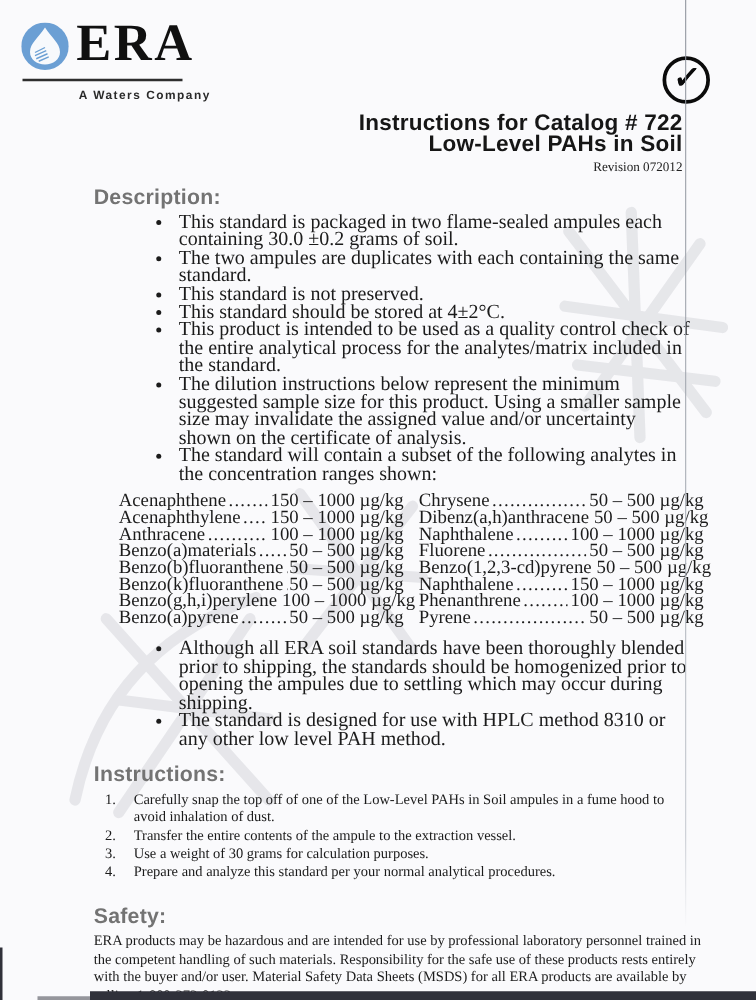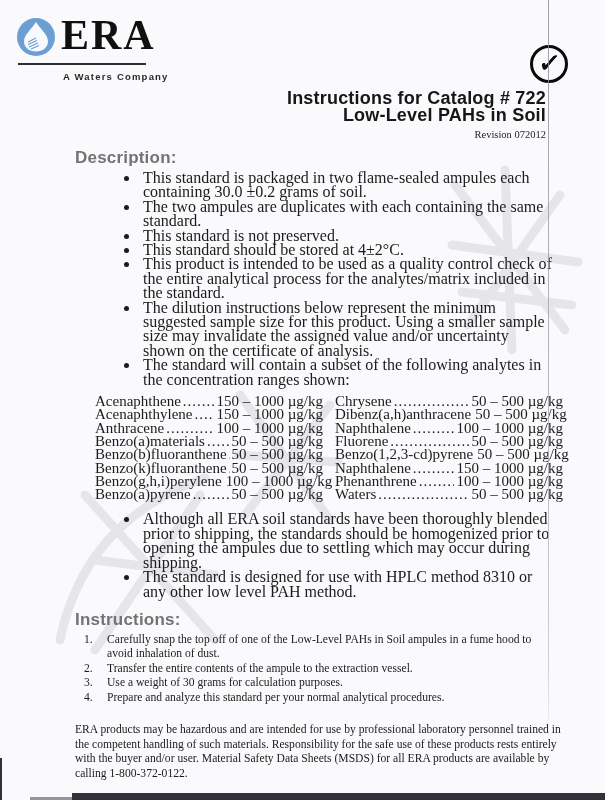--- a/index.html
+++ b/index.html
@@ -248,21 +248,21 @@
             <span class="arange">150 – 1000 µg/kg</span>
           </div>
 
           <div class="arow">
             <span class="aname">Phenanthrene</span>
             <span class="leader"></span>
             <span class="arange">100 – 1000 µg/kg</span>
           </div>
 
           <div class="arow">
-            <span class="aname">Waters</span>
+            <span class="aname">Pyrene</span>
             <span class="leader"></span>
             <span class="arange">50 – 500 µg/kg</span>
           </div>
         </div>
     </div>
 
     <section class="section">
       <ul class="bullets">
 
       <li>Although all ERA soil standards have been thoroughly blended prior to shipping, the standards should be homogenized prior to opening the ampules due to settling which may occur during shipping.</li>
@@ -275,20 +275,21 @@
       <ol class="steps">
 
       <li>Carefully snap the top off of one of the Low-Level PAHs in Soil ampules in a fume hood to avoid inhalation of dust.</li>
           <li>Transfer the entire contents of the ampule to the extraction vessel.</li>
           <li>Use a weight of 30 grams for calculation purposes.</li>
           <li>Prepare and analyze this standard per your normal analytical procedures.</li>
         </ol>
     </section>
 
     <section class="safety-section">
+      <h2>Safety:</h2>
       <p class="safety-body">ERA products may be hazardous and are intended for use by professional laboratory personnel trained in the competent handling of such materials.  Responsibility for the safe use of these products rests entirely with the buyer and/or user.  Material Safety Data Sheets (MSDS) for all ERA products are available by calling 1-800-372-0122.</p>
     </section>
 
   </div>
 
   <div class="scan-line-right"></div>
   <div class="scan-bottom"></div>
   <div class="scan-bottom-fade"></div>
   <div class="scan-left-corner"></div>
 

